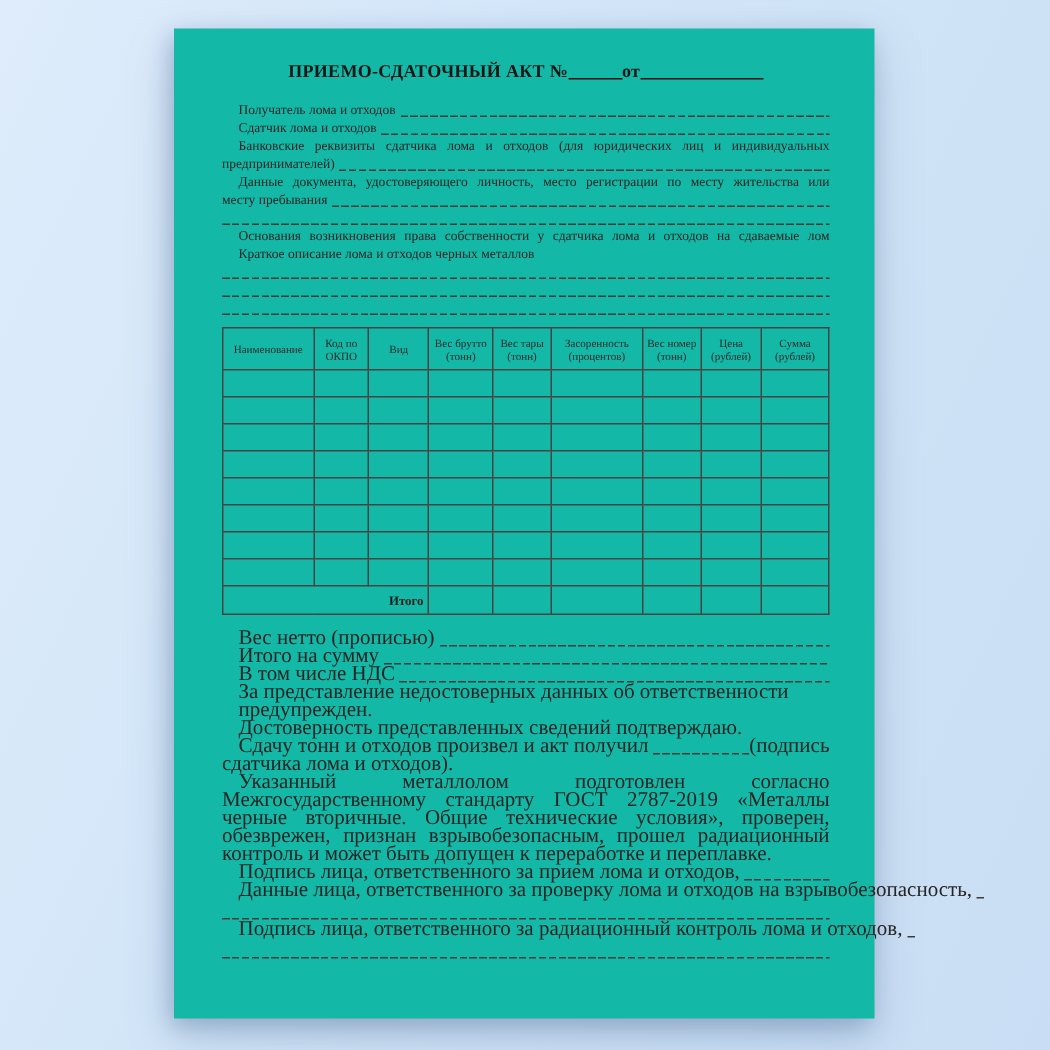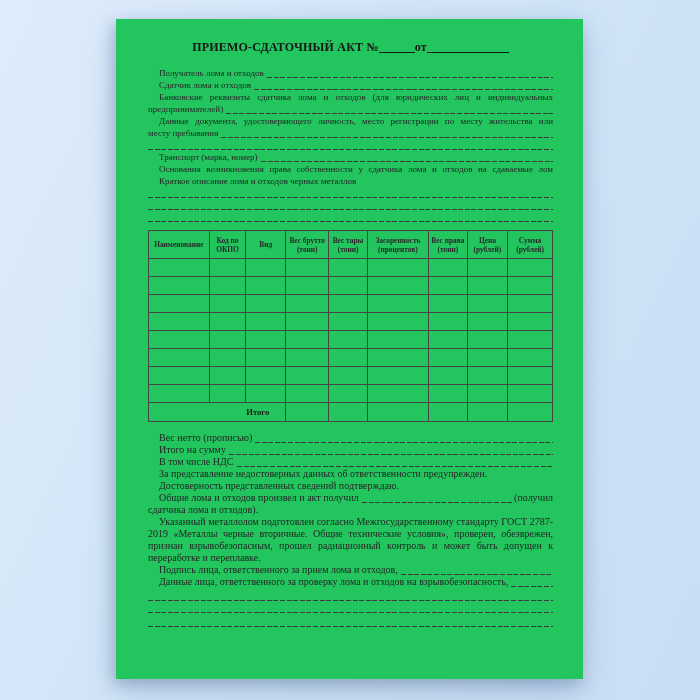--- a/index.html
+++ b/index.html
@@ -3,21 +3,21 @@
 <meta charset="utf-8">
 <style>
   * { margin:0; padding:0; box-sizing:border-box; }
   html,body { width:700px; height:700px; overflow:hidden; }
   body {
     font-family:"Liberation Serif","DejaVu Serif",serif;
     background: linear-gradient(115deg, #deecfb 0%, #d3e6f8 40%, #c9def4 100%);
   }
   .sheet {
     position:absolute; left:116px; top:19px; width:467px; height:660px;
-    background:#22c55e;
+    background:#14b8a6;
     box-shadow:-3px 5px 14px rgba(90,120,160,.40), 0 12px 30px rgba(90,120,160,.28);
   }
   .inner { position:absolute; left:32px; right:30px; top:0; color:#252525; }
   .title {
     margin-top:21px; text-align:center; font-weight:bold; font-size:12px;
     color:#161616; letter-spacing:.2px; white-space:nowrap;
   }
   .tblank { display:inline-block; height:2px; border-bottom:1.4px solid #161616; transform:translateY(2px); }
   .w36 { width:36px; } .w82 { width:82px; }
   .body { margin-top:12px; font-size:9px; line-height:12px; }
@@ -33,24 +33,24 @@
   .blank-full {
     height:12px;
     background:repeating-linear-gradient(to right,#3c3c3c 0 5px,rgba(0,0,0,0) 5px 6.6px);
     background-size:100% 1px; background-position:0 10px; background-repeat:no-repeat;
   }
   .mt2 { margin-top:2px; }
   .jline { text-align:justify; text-align-last:justify; }
   .just { text-align:justify; text-indent:11px;font-family:Liberation Serif, serif; }
   table { width:100%; border-collapse:collapse; table-layout:fixed; margin-top:7px; }
   th,td { border:1px solid #454545; padding:0; }
-  th { font-weight:bold; font-size:7.4px; line-height:9px; text-align:center; vertical-align:middle; height:28px; padding:1px; color:#2a2a2a; }
+  th { font-weight:normal; font-size:7.4px; line-height:9px; text-align:center; vertical-align:middle; height:28px; padding:1px; color:#2a2a2a; }
   td { height:18px; }
-  .total-cell { text-align:right; font-weight:bold; font-size:8.6px; padding-right:16px; height:19px; color:#1d1d1d; }
-  .footer { margin-top:10px; font-size:10px; line-height:12px; }
+  .total-cell { text-align:right; font-weight:bold; font-size:8.6px; padding-right:3px; height:19px; color:#1d1d1d; }
+  .footer { margin-top:10px; font-size:14px; line-height:12px; }
 </style>
 </head>
 <body>
 
 <div class="sheet">
   <div class="inner">
 
     <div class="title">
       <span>ПРИЕМО-СДАТОЧНЫЙ АКТ №</span><span class="tblank w36"></span><span>от</span><span class="tblank w82"></span>
     </div>
@@ -68,24 +68,20 @@
       <div class="row">
         <span class="sp">предпринимателей)</span>
           <span class="fill"></span>
       </div>
       <div class="jline ind">Данные документа, удостоверяющего личность, место регистрации по месту жительства или</div>
       <div class="row">
         <span class="sp">месту пребывания</span>
           <span class="fill"></span>
       </div>
       <div class="blank-full"></div>
-      <div class="row">
-        <span class="ind sp">Транспорт (марка, номер)</span>
-          <span class="fill"></span>
-      </div>
       <div class="jline ind">Основания возникновения права собственности у сдатчика лома и отходов на сдаваемые лом</div>
       <div class="ind">Краткое описание лома и отходов черных металлов</div>
       <div class="blank-full"></div>
       <div class="blank-full"></div>
       <div class="blank-full"></div>
     </div>
 
     <table>
       <colgroup>
         <col style="width:15.0%">
@@ -99,21 +95,21 @@
           <col style="width:11.1%">
       </colgroup>
       <thead>
         <tr>
           <th>Наименование</th>
           <th>Код по ОКПО</th>
           <th>Вид</th>
           <th>Вес брутто (тонн)</th>
           <th>Вес тары (тонн)</th>
           <th>Засоренность (процентов)</th>
-          <th>Вес права (тонн)</th>
+          <th>Вес номер (тонн)</th>
           <th>Цена (рублей)</th>
           <th>Сумма (рублей)</th>
         </tr>
       </thead>
       <tbody>
           <tr>
             <td></td>
             <td></td>
             <td></td>
             <td></td>
@@ -223,35 +219,36 @@
         <span class="ind sp">Итого на сумму</span>
           <span class="fill"></span>
       </div>
       <div class="row">
         <span class="ind sp">В том числе НДС</span>
           <span class="fill"></span>
       </div>
       <div class="ind">За представление недостоверных данных об ответственности предупрежден.</div>
       <div class="ind">Достоверность представленных сведений подтверждаю.</div>
       <div class="row">
-        <span class="ind sp">Общие лома и отходов произвел и акт получил</span>
-          <span class="fill"></span>
-          <span>(получил</span>
+        <span class="ind sp">Сдачу тонн и отходов произвел и акт получил</span>
+          <span class="fill"></span>
+          <span>(подпись</span>
       </div>
       <div>сдатчика лома и отходов).</div>
       <div class="just">Указанный металлолом подготовлен согласно Межгосударственному стандарту ГОСТ 2787-2019 «Металлы черные вторичные. Общие технические условия», проверен, обезврежен, признан взрывобезопасным, прошел радиационный контроль и может быть допущен к переработке и переплавке.</div>
       <div class="row">
         <span class="ind sp">Подпись лица, ответственного за прием лома и отходов,</span>
           <span class="fill"></span>
       </div>
       <div class="row">
         <span class="ind sp">Данные лица, ответственного за проверку лома и отходов на взрывобезопасность,</span>
           <span class="fill"></span>
       </div>
       <div class="blank-full mt2"></div>
       <div class="row">
+        <span class="ind sp">Подпись лица, ответственного за радиационный контроль лома и отходов,</span>
           <span class="fill"></span>
       </div>
       <div class="blank-full mt2"></div>
     </div>
 
   </div>
 </div>
 
 </body></html>

